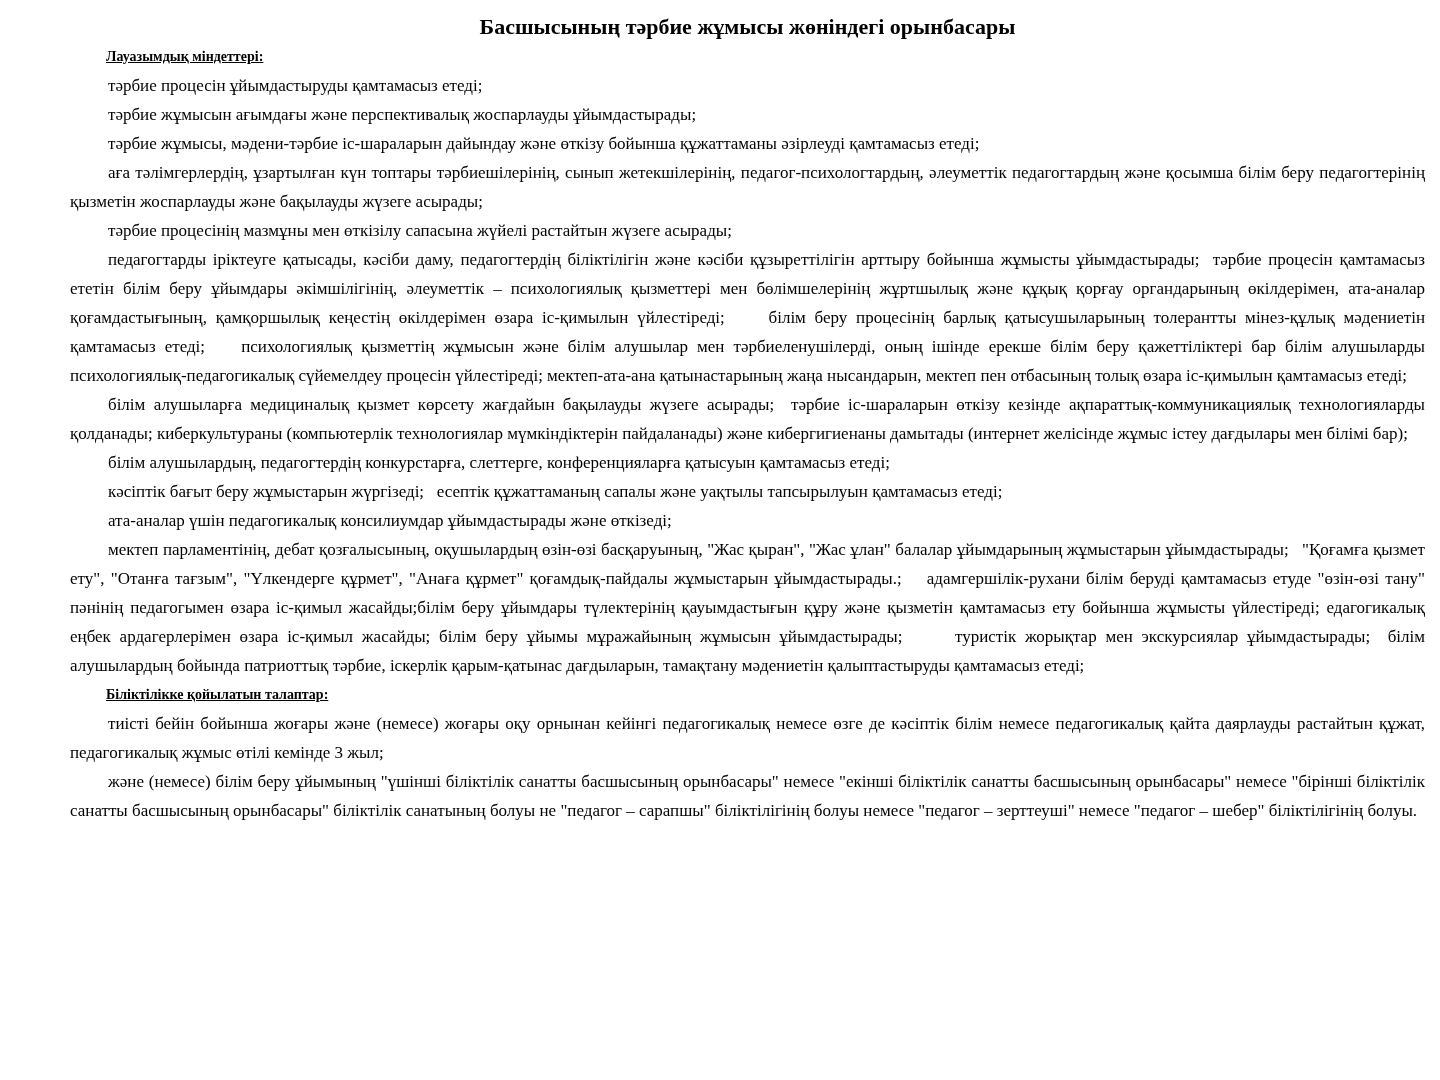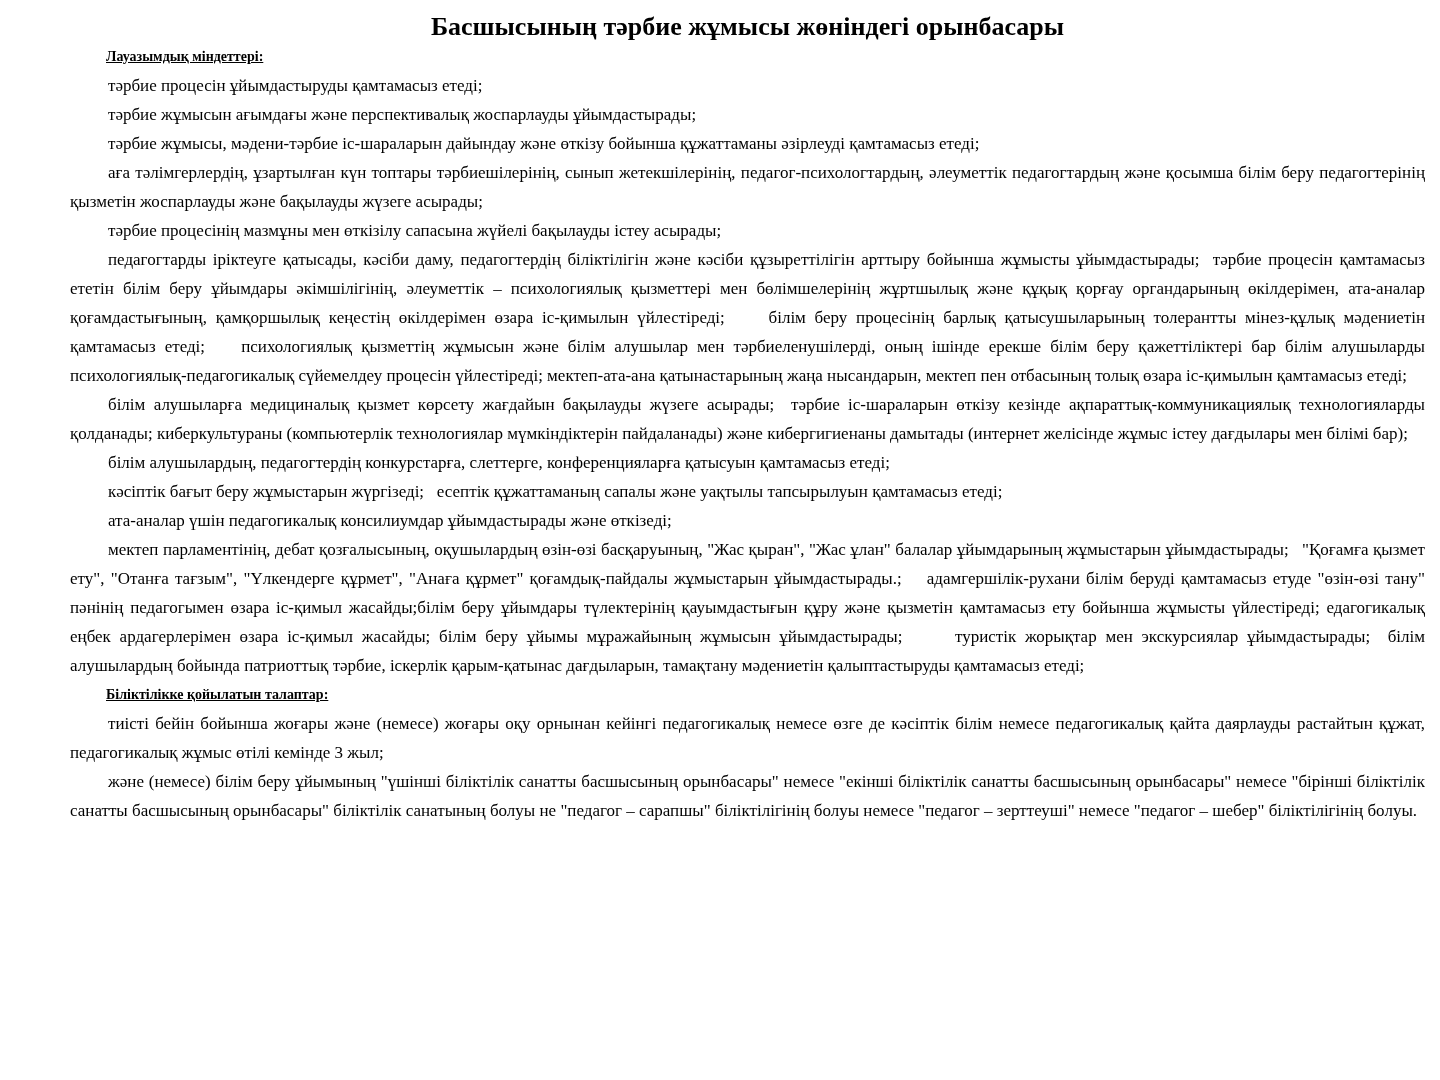--- a/index.html
+++ b/index.html
@@ -13,21 +13,21 @@
     height: 1080px;
     font-family: "Liberation Serif", serif;
     overflow: hidden;
   }
   .doc {
     box-sizing: border-box;
     width: 1440px;
     padding: 12px 15px 0 70px;
   }
   .doc-title {
-    font-size: 26px;
+    font-size: 22px;
     font-weight: bold;
     text-align: center;
     line-height: 30px;
     margin: 0;
   }
   .section-heading {
     font-size: 14px;
     font-weight: bold;
     line-height: 29px;
     margin: 0;
@@ -51,21 +51,21 @@
 <div class="doc">
 
   <h1 class="doc-title">Басшысының тәрбие жұмысы жөніндегі орынбасары</h1>
 
   <section>
     <h2 class="section-heading"><span class="hd-text">Лауазымдық міндеттері:</span></h2>
     <p class="para">тәрбие процесін ұйымдастыруды қамтамасыз етеді;</p>
     <p class="para">тәрбие жұмысын ағымдағы және перспективалық жоспарлауды ұйымдастырады;</p>
     <p class="para">тәрбие жұмысы, мәдени-тәрбие іс-шараларын дайындау және өткізу бойынша құжаттаманы әзірлеуді қамтамасыз етеді;</p>
     <p class="para">аға тәлімгерлердің, ұзартылған күн топтары тәрбиешілерінің, сынып жетекшілерінің, педагог-психологтардың, әлеуметтік педагогтардың және қосымша білім беру педагогтерінің қызметін жоспарлауды және бақылауды жүзеге асырады;</p>
-    <p class="para">тәрбие процесінің мазмұны мен өткізілу сапасына жүйелі бақылауды істеу асырады;</p>
+    <p class="para">тәрбие процесінің мазмұны мен өткізілу сапасына жүйелі растайтын жүзеге асырады;</p>
     <p class="para">педагогтарды іріктеуге қатысады, кәсіби даму, педагогтердің біліктілігін және кәсіби құзыреттілігін арттыру бойынша жұмысты ұйымдастырады;  тәрбие процесін қамтамасыз ететін білім беру ұйымдары әкімшілігінің, әлеуметтік – психологиялық қызметтері мен бөлімшелерінің жұртшылық және құқық қорғау органдарының өкілдерімен, ата-аналар қоғамдастығының, қамқоршылық кеңестің өкілдерімен өзара іс-қимылын үйлестіреді;     білім беру процесінің барлық қатысушыларының толерантты мінез-құлық мәдениетін қамтамасыз етеді;    психологиялық қызметтің жұмысын және білім алушылар мен тәрбиеленушілерді, оның ішінде ерекше білім беру қажеттіліктері бар білім алушыларды психологиялық-педагогикалық сүйемелдеу процесін үйлестіреді; мектеп-ата-ана қатынастарының жаңа нысандарын, мектеп пен отбасының толық өзара іс-қимылын қамтамасыз етеді;</p>
     <p class="para">білім алушыларға медициналық қызмет көрсету жағдайын бақылауды жүзеге асырады;  тәрбие іс-шараларын өткізу кезінде ақпараттық-коммуникациялық технологияларды қолданады; киберкультураны (компьютерлік технологиялар мүмкіндіктерін пайдаланады) және кибергигиенаны дамытады (интернет желісінде жұмыс істеу дағдылары мен білімі бар);</p>
     <p class="para">білім алушылардың, педагогтердің конкурстарға, слеттерге, конференцияларға қатысуын қамтамасыз етеді;</p>
     <p class="para">кәсіптік бағыт беру жұмыстарын жүргізеді;   есептік құжаттаманың сапалы және уақтылы тапсырылуын қамтамасыз етеді;</p>
     <p class="para">ата-аналар үшін педагогикалық консилиумдар ұйымдастырады және өткізеді;</p>
     <p class="para">мектеп парламентінің, дебат қозғалысының, оқушылардың өзін-өзі басқаруының, "Жас қыран", "Жас ұлан" балалар ұйымдарының жұмыстарын ұйымдастырады;   "Қоғамға қызмет ету", "Отанға тағзым", "Үлкендерге құрмет", "Анаға құрмет" қоғамдық-пайдалы жұмыстарын ұйымдастырады.;    адамгершілік-рухани білім беруді қамтамасыз етуде "өзін-өзі тану" пәнінің педагогымен өзара іс-қимыл жасайды;білім беру ұйымдары түлектерінің қауымдастығын құру және қызметін қамтамасыз ету бойынша жұмысты үйлестіреді; едагогикалық еңбек ардагерлерімен өзара іс-қимыл жасайды; білім беру ұйымы мұражайының жұмысын ұйымдастырады;      туристік жорықтар мен экскурсиялар ұйымдастырады;  білім алушылардың бойында патриоттық тәрбие, іскерлік қарым-қатынас дағдыларын, тамақтану мәдениетін қалыптастыруды қамтамасыз етеді;</p>
   </section>
 
   <section>
     <h2 class="section-heading"><span class="hd-text">Біліктілікке қойылатын талаптар:</span></h2>

